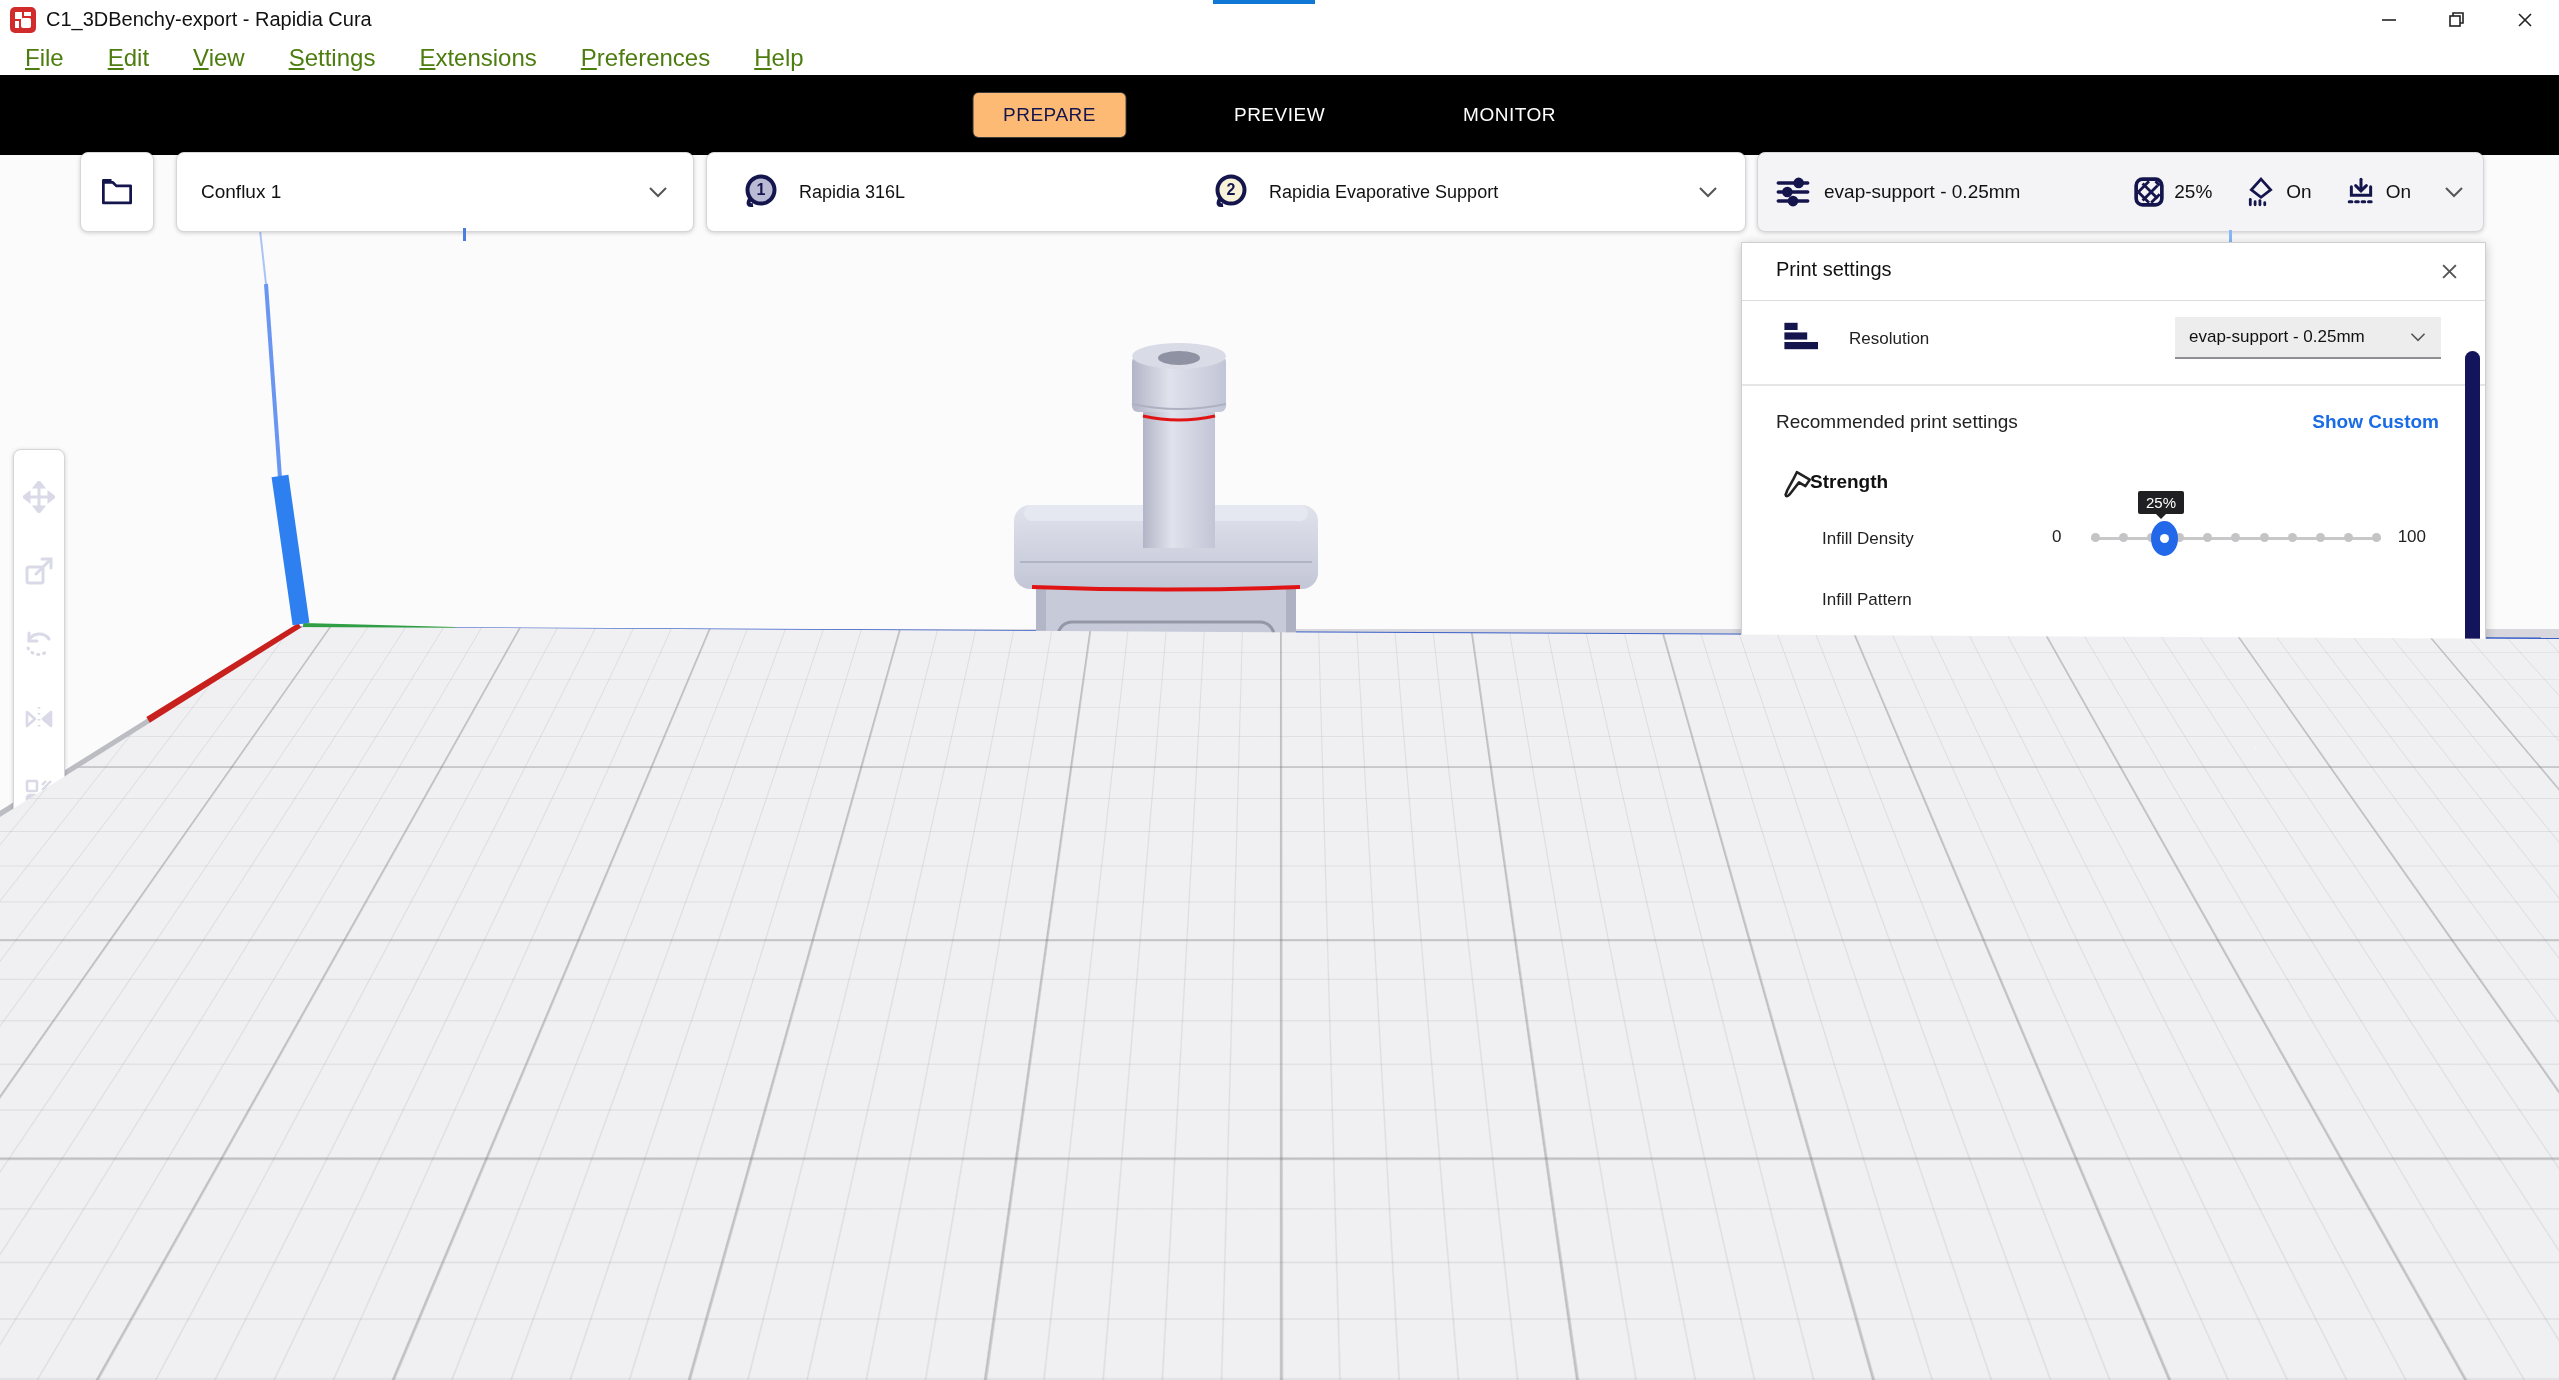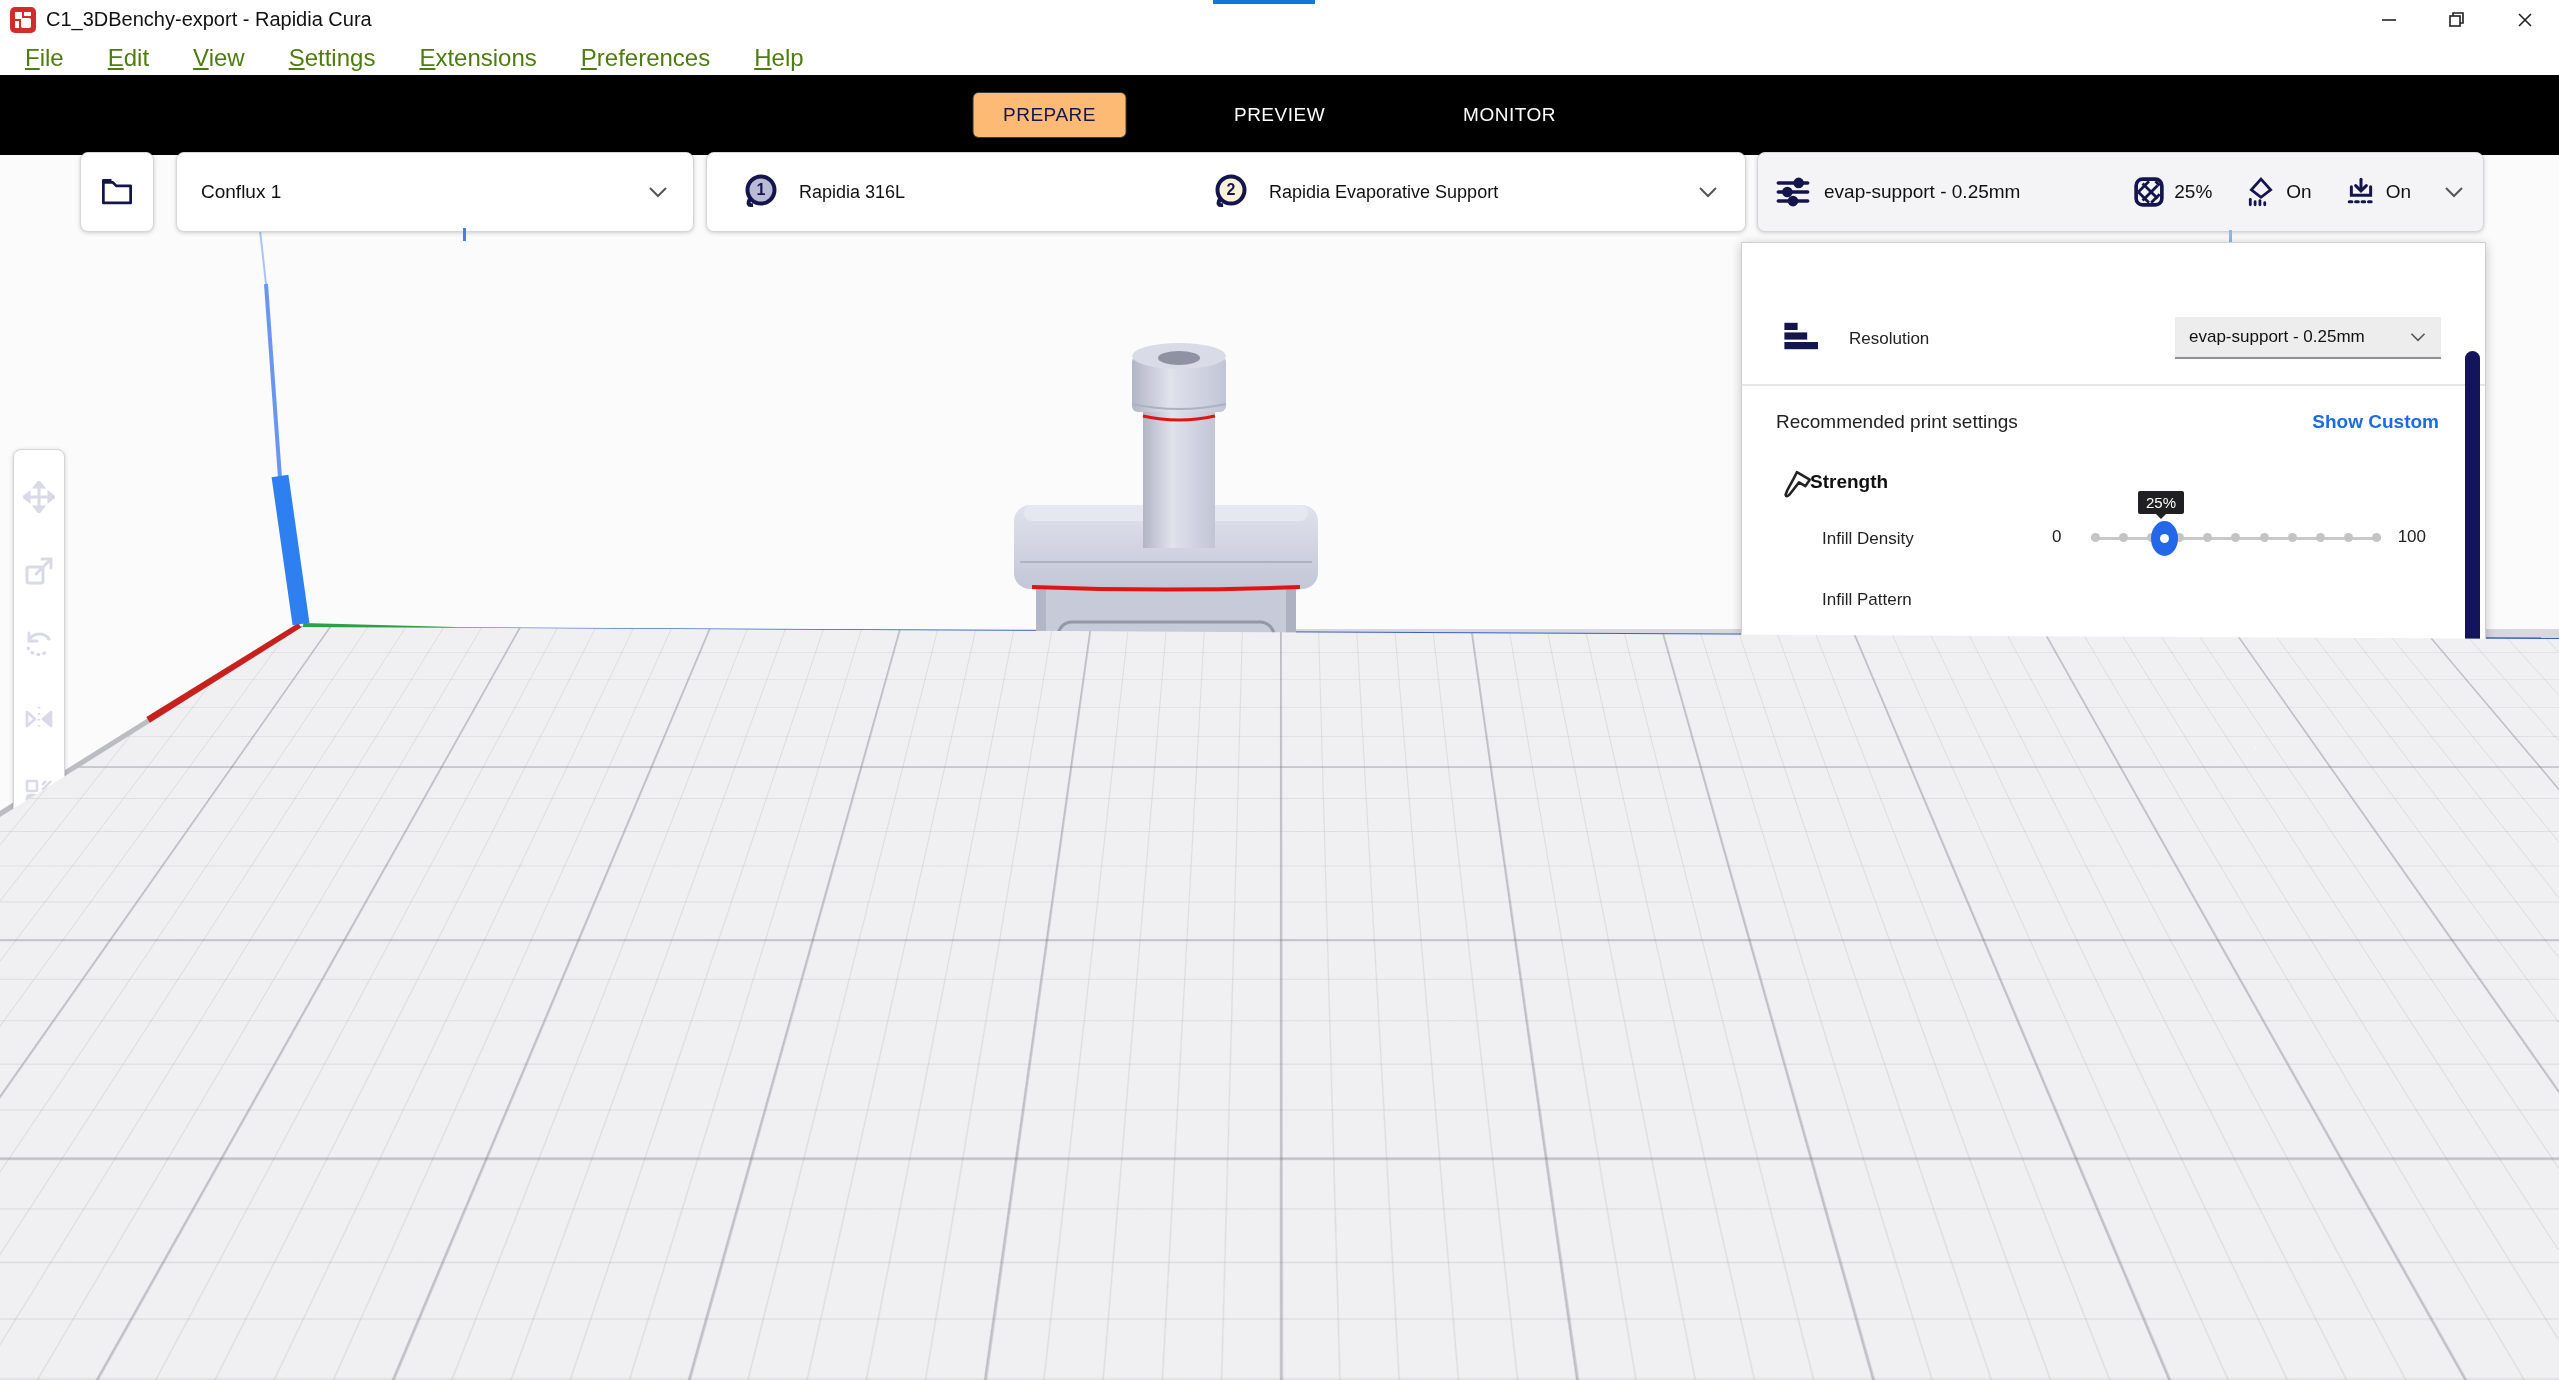--- a/index.html
+++ b/index.html
@@ -437,20 +437,29 @@
           <polyline points="15,30 3,24 3,8"></polyline>
         </svg>
     </div>
   </div>
 
   <div class="card slice-card">
     <button class="slice-btn">Slice</button>
   </div>
 
   <div class="panel">
+    <div class="panel-header">
+      <span class="panel-title">Print settings</span>
+      <div class="panel-close">
+        <svg width="17" height="17" viewBox="0 0 16 16" stroke="#555" stroke-width="1.8">
+            <line x1="2" y1="2" x2="14" y2="14"></line>
+            <line x1="14" y1="2" x2="2" y2="14"></line>
+          </svg>
+      </div>
+    </div>
 
     <svg class="section-icon" style="left:40px;top:76px;" width="36" height="34" viewBox="0 0 30 28" fill="#15154e">
       <rect x="2" y="3" width="11" height="6"></rect>
         <rect x="2" y="11" width="19" height="6"></rect>
         <rect x="2" y="19" width="28" height="6"></rect>
     </svg>
     <span class="row-label" style="left:107px;top:86px;">Resolution</span>
     <div class="dropdown" style="left:433px;top:74px;width:266px;height:42px;">
       <span><span class="bold">evap-support</span><span> - 0.25mm</span></span>
       <svg class="dd-chev" width="18" height="12" viewBox="0 0 22 14" fill="none" stroke="#555" stroke-width="2">

